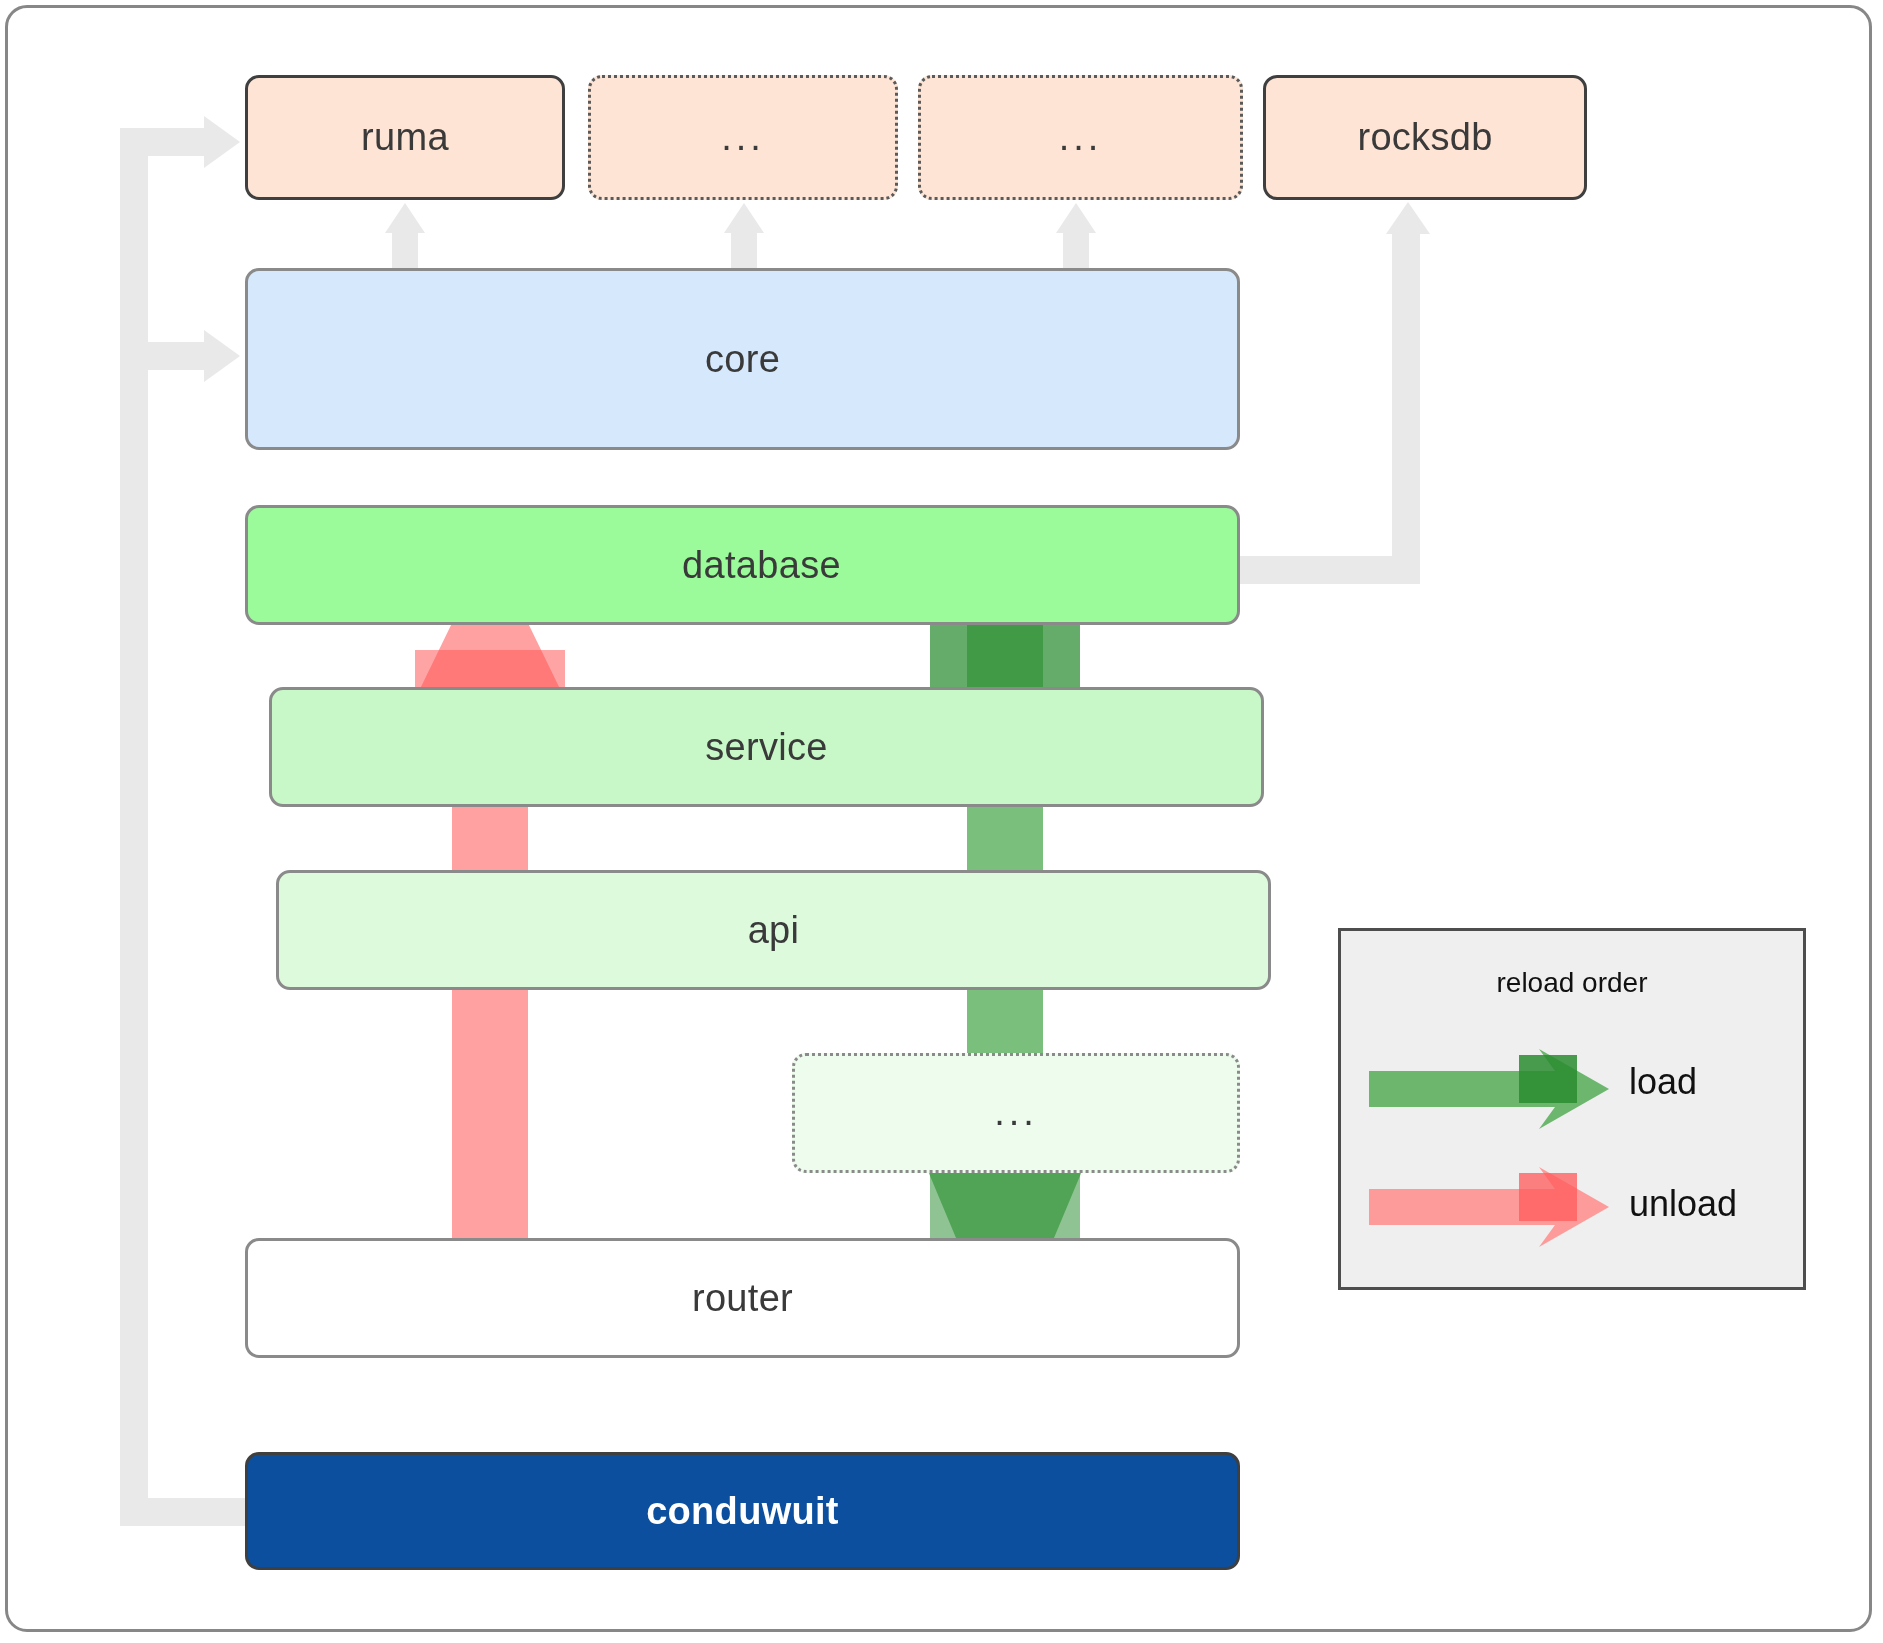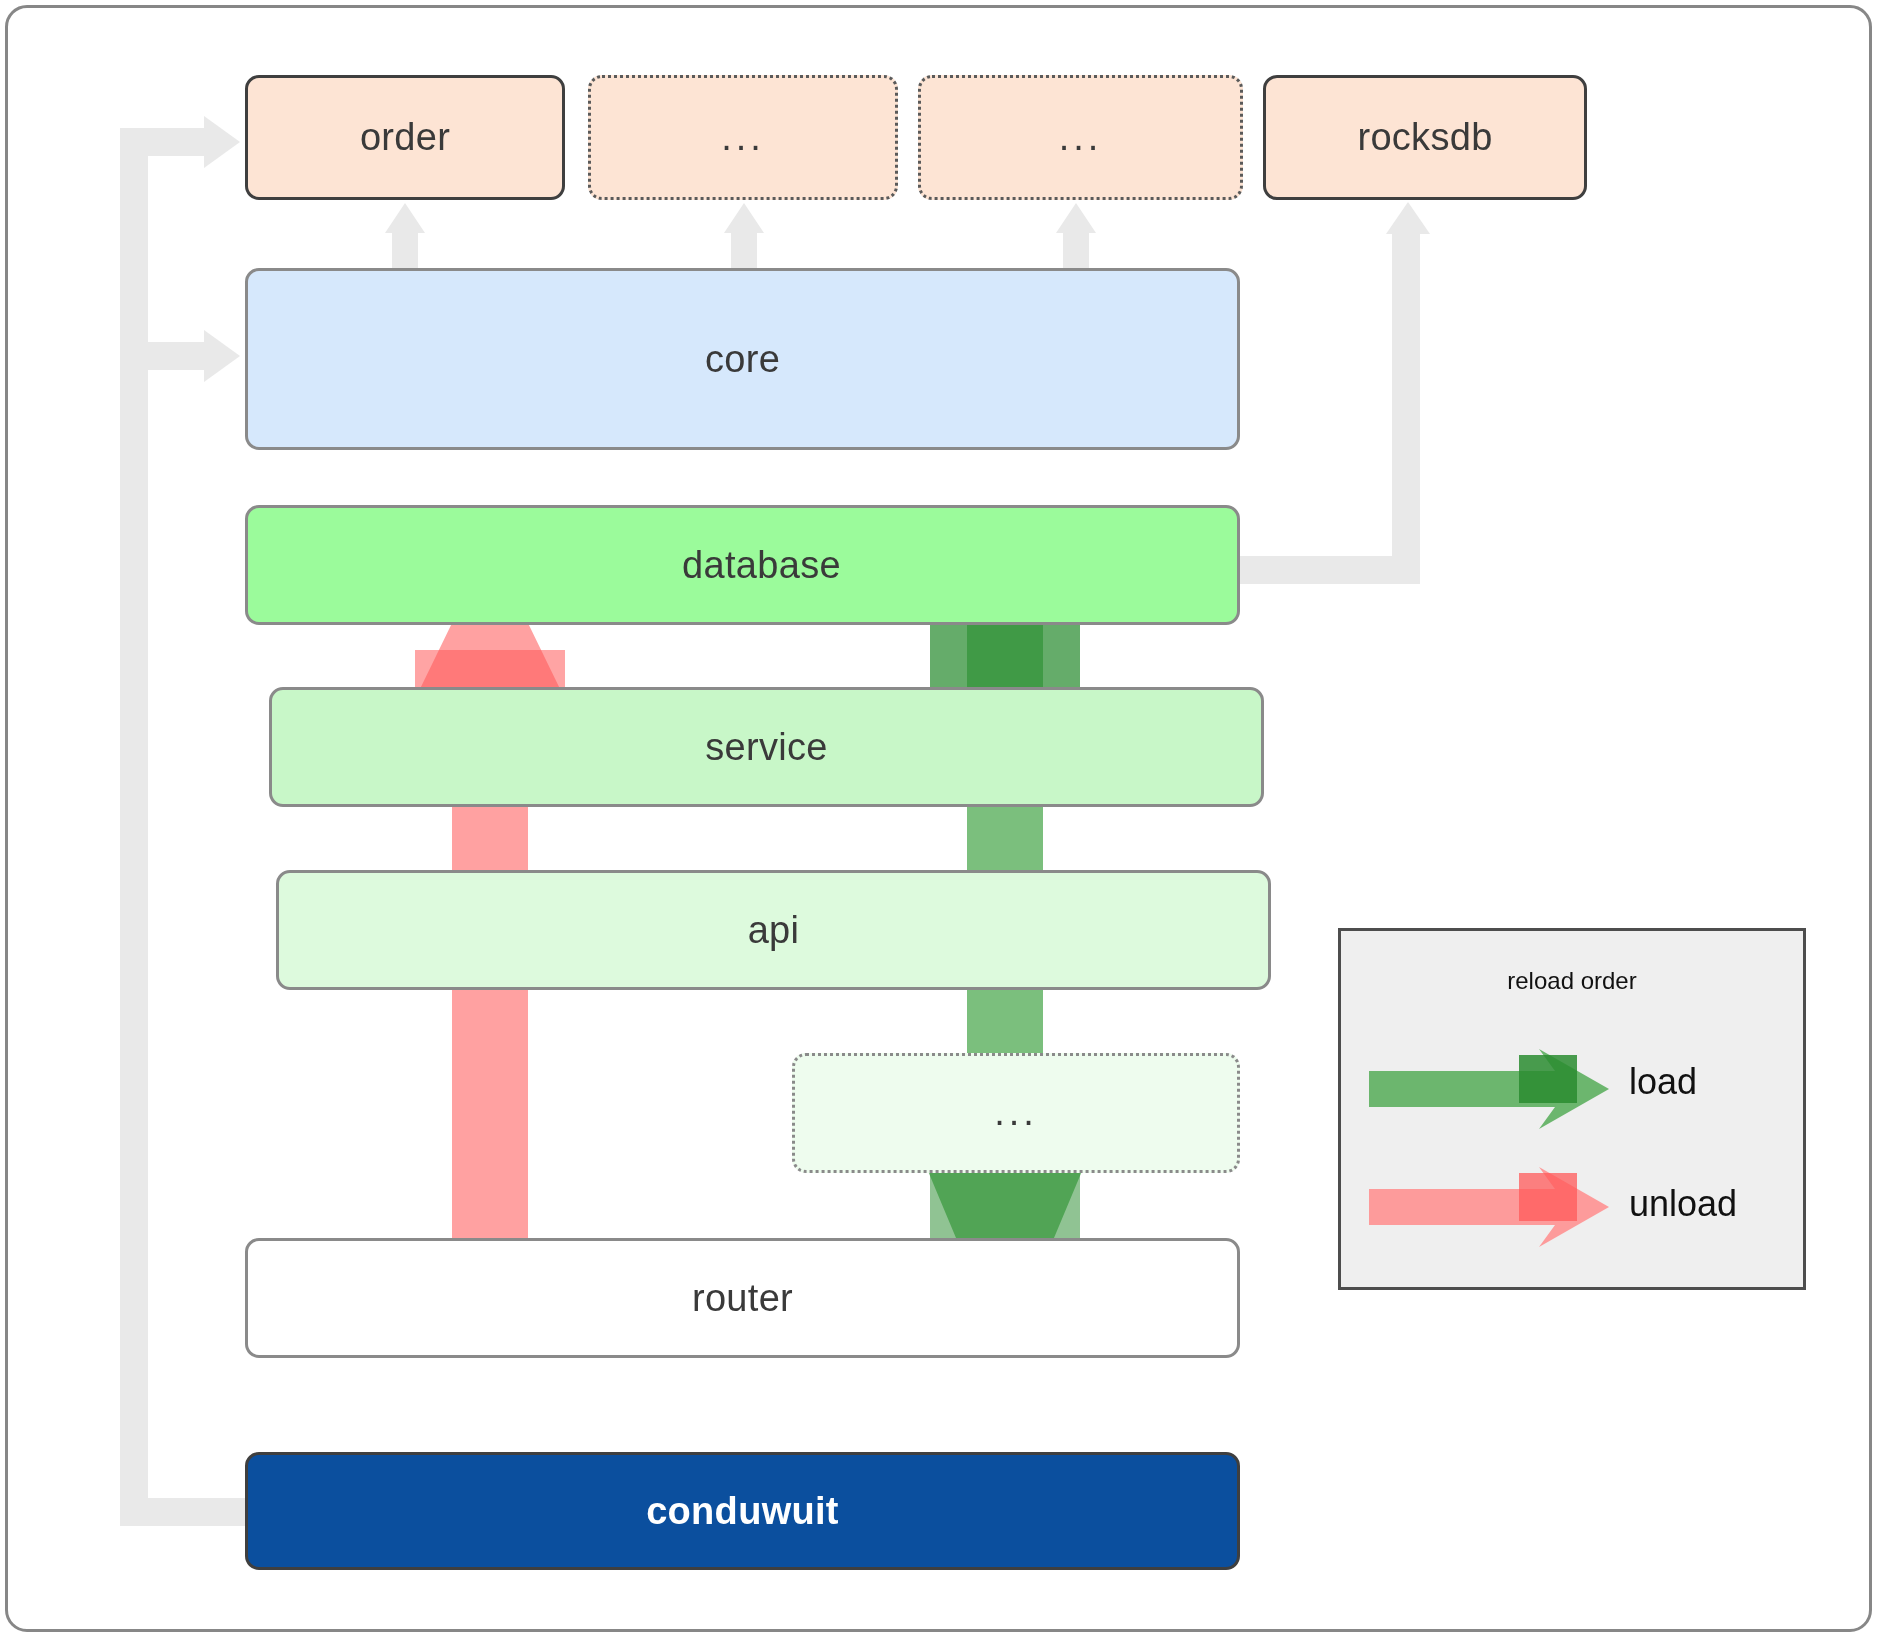--- a/index.html
+++ b/index.html
@@ -81,21 +81,21 @@
     box-sizing: border-box;
     background: #efefef;
     border: 3px solid #4d4d4d;
     z-index: 6;
   }
   #legend-title {
     position: absolute;
     width: 100%;
     top: 36px;
     text-align: center;
-    font-size: 24px;
+    font-size: 28px;
     color: #111111;
   }
   .legend-row { position: absolute; }
   .legend-label {
     position: absolute;
     font-size: 36px;
     color: #111111;
   }
 </style>
 </head>
@@ -120,21 +120,21 @@
   <div class="gray-arrow-up" style="left:724px; top:203px;"></div>
 
   <div class="gray-seg" style="left:1063px; top:230px; width:26px; height:42px;"></div>
   <div class="gray-arrow-up" style="left:1056px; top:203px;"></div>
 
   <div class="gray-seg" style="left:1230px; top:556px; width:190px; height:28px;"></div>
   <div class="gray-seg" style="left:1392px; top:230px; width:28px; height:354px;"></div>
   <div class="gray-arrow-up" style="left:1386px; top:202px; border-left-width:22px; border-right-width:22px; border-bottom-width:32px;"></div>
 
   <div class="node solid" style="left:245px; top:75px; width:320px; height:125px; background:#fde4d4;">
-    <span>order</span>
+    <span>ruma</span>
   </div>
 
   <div class="node dotted" style="left:588px; top:75px; width:310px; height:125px; background:#fde4d4;">
     <span class="ellipsis">...</span>
   </div>
 
   <div class="node dotted" style="left:918px; top:75px; width:325px; height:125px; background:#fde4d4;">
     <span class="ellipsis">...</span>
   </div>
 

